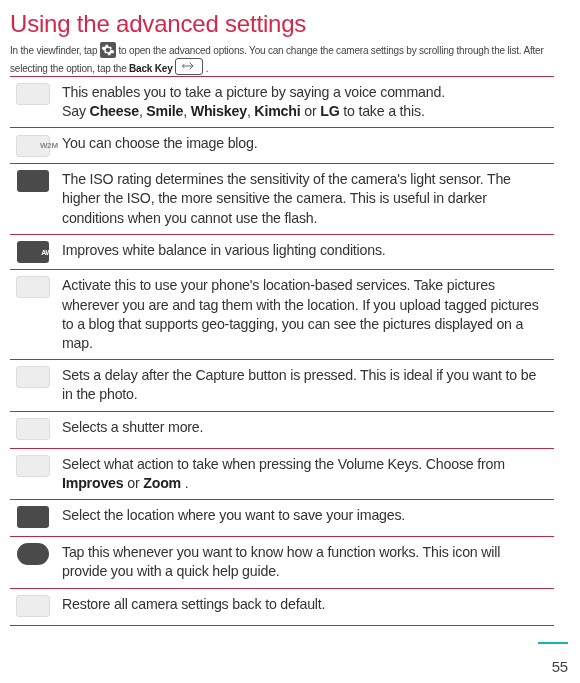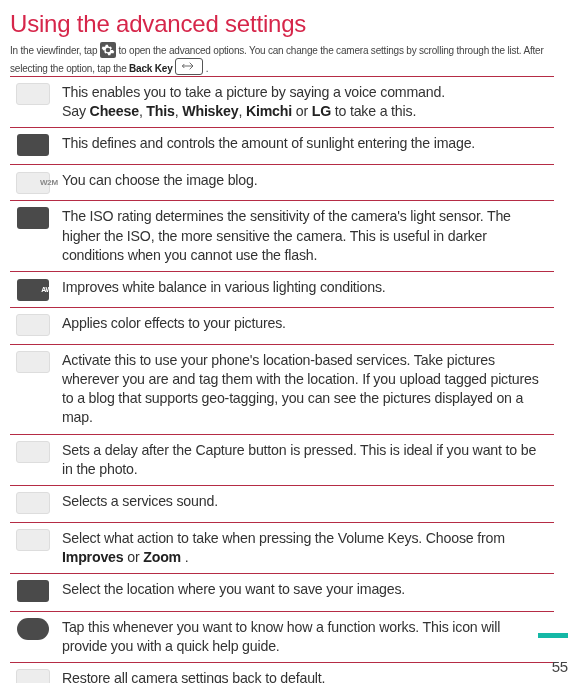--- a/index.html
+++ b/index.html
@@ -78,22 +78,22 @@
   .ic-dark { background:#4a4a4a; color:#fff; }
   .ic-light { background:#ededed; color:#555; border:1px solid #ddd; }
   .ic svg { width:16px; height:16px; }
 
   .pagenum {
     position: absolute;
     right: 12px;
     bottom: 8px;
     font-size: 15px;
     color: #444;
-    border-top: 5px solid #14b8a6;
-    padding-top: 20px;
+    border-top: 2px solid #14b8a6;
+    padding-top: 14px;
     width: 30px;
     text-align: right;
   }
 </style>
 </head>
 <body>
 
 <h2 class="title">Using the advanced settings</h2>
 
 <p class="intro">
@@ -120,36 +120,28 @@
       <tr>
     <td class="iconcell"><span class="ic ic-light">
       <svg viewBox="0 0 24 24" fill="#777">
               <path d="M12 14a3 3 0 003-3V6a3 3 0 10-6 0v5a3 3 0 003 3zm5-3a5 5 0 01-10 0H5a7 7 0 006 6.9V21h2v-3.1A7 7 0 0019 11h-2z"></path>
             </svg>
     </span></td>
     <td>
       <span style="white-space:pre-line">This enables you to take a picture by saying a voice command.
 Say </span>
       <span class="bold">Cheese</span><span>, </span>
-      <span class="bold">This</span><span>, </span>
+      <span class="bold">Smile</span><span>, </span>
       <span class="bold">Whiskey</span><span>, </span>
       <span class="bold">Kimchi</span><span> or </span>
       <span class="bold">LG</span>
       <span> to take a this.</span>
     </td>
   </tr>
 
-  <tr>
-    <td class="iconcell"><span class="ic ic-dark">
-      <svg viewBox="0 0 24 24" fill="#fff">
-              <path d="M3 3h18v18H3zM3 21L21 3M6 7h4M8 5v4M14 17h4"></path>
-            </svg>
-    </span></td>
-    <td>This defines and controls the amount of sunlight entering the image.</td>
-  </tr>
 
   <tr>
     <td class="iconcell"><span class="ic ic-light" style="font-size:8px;color:#888">W2M</span></td>
     <td>You can choose the image blog.</td>
   </tr>
 
   <tr>
     <td class="iconcell"><span class="ic ic-dark">
       <svg viewBox="0 0 24 24" fill="#fff">
               <rect x="3" y="7" width="18" height="10" rx="1"></rect>
@@ -159,30 +151,20 @@
             </svg>
     </span></td>
     <td>The ISO rating determines the sensitivity of the camera's light sensor. The higher the ISO, the more sensitive the camera. This is useful in darker conditions when you cannot use the flash.</td>
   </tr>
 
   <tr>
     <td class="iconcell"><span class="ic ic-dark" style="font-size:7px">AWB</span></td>
     <td>Improves white balance in various lighting conditions.</td>
   </tr>
 
-  <tr>
-    <td class="iconcell"><span class="ic ic-light">
-      <svg viewBox="0 0 24 24">
-              <circle cx="9" cy="9" r="5" fill="#e74c3c" opacity=".85"></circle>
-              <circle cx="15" cy="9" r="5" fill="#2ecc71" opacity=".85"></circle>
-              <circle cx="12" cy="15" r="5" fill="#3498db" opacity=".85"></circle>
-            </svg>
-    </span></td>
-    <td>Applies color effects to your pictures.</td>
-  </tr>
 
   <tr>
     <td class="iconcell"><span class="ic ic-light">
       <svg viewBox="0 0 24 24" fill="#999">
               <path d="M12 2a6 6 0 00-6 6c0 4 6 12 6 12s6-8 6-12a6 6 0 00-6-6zm0 8.5A2.5 2.5 0 1112 5a2.5 2.5 0 010 5.5z"></path>
             </svg>
     </span></td>
     <td>Activate this to use your phone's location-based services. Take pictures wherever you are and tag them with the location. If you upload tagged pictures to a blog that supports geo-tagging, you can see the pictures displayed on a map.</td>
   </tr>
 
@@ -195,21 +177,21 @@
     </span></td>
     <td>Sets a delay after the Capture button is pressed. This is ideal if you want to be in the photo.</td>
   </tr>
 
   <tr>
     <td class="iconcell"><span class="ic ic-light">
       <svg viewBox="0 0 24 24" fill="#888">
               <path d="M4 9v6h4l5 4V5L8 9H4zm12 3a3 3 0 00-1.5-2.6v5.2A3 3 0 0016 12zm2.5 0a5.5 5.5 0 00-3-4.9v1.7a4 4 0 010 6.4v1.7a5.5 5.5 0 003-4.9z"></path>
             </svg>
     </span></td>
-    <td>Selects a services sound.</td>
+    <td>Selects a shutter more.</td>
   </tr>
 
   <tr>
     <td class="iconcell"><span class="ic ic-light">
       <svg viewBox="0 0 24 24" fill="none" stroke="#888" stroke-width="2">
               <rect x="9" y="4" width="6" height="16" rx="3"></rect>
               <path d="M12 8v0M12 16v0"></path>
             </svg>
     </span></td>
     <td>

